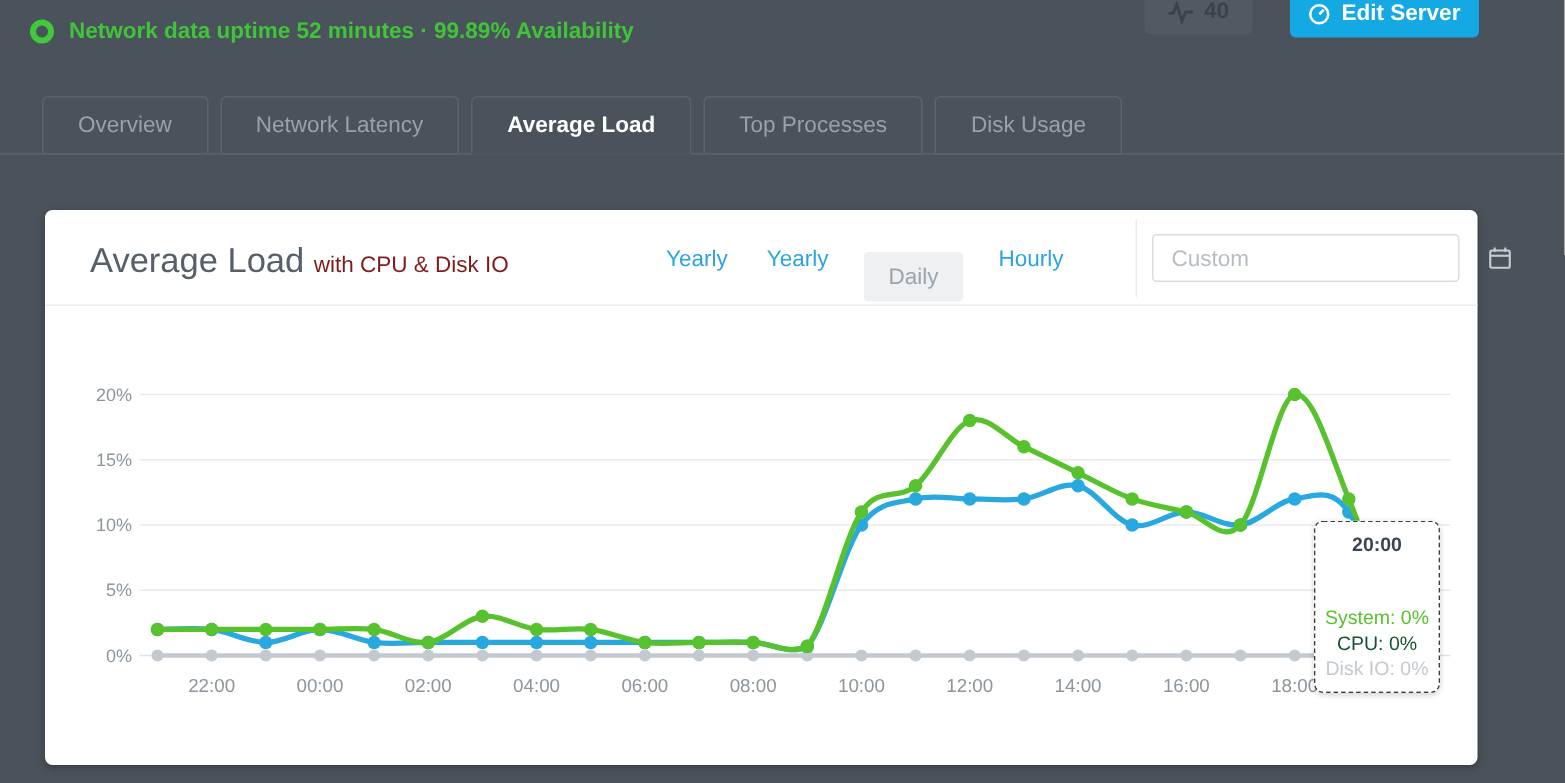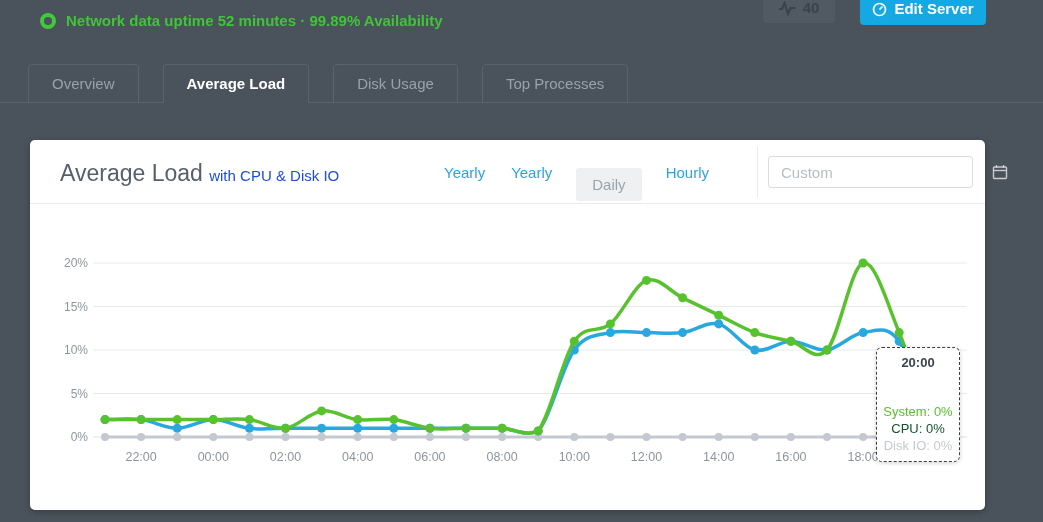--- a/index.html
+++ b/index.html
@@ -2,48 +2,48 @@
 <html><head>
 <meta charset="utf-8">
 <style>
   * { margin:0; padding:0; box-sizing:border-box; }
   html,body { width:1043px; height:522px; overflow:hidden; }
   body { font-family:"Liberation Sans", sans-serif; background:#4a525b; position:relative; }
 
   
   .topbar { position:absolute; left:0; top:0; width:100%; height:46px; }
   .status { position:absolute; left:20px; top:12px; display:flex; align-items:center; gap:10px;
-            color:#41c33a; font-size:15px; font-weight:bold;margin-left:20px; }
+            color:#41c33a; font-size:15px; font-weight:bold; }
   .ring { width:16px; height:16px; border:4px solid #3fc93b; border-radius:50%; background:transparent; }
   .next-update { position:absolute; left:398px; top:9px; display:flex; align-items:center; gap:9px;
                  color:#99a2ab; font-size:15px; }
   .count-box { background:#363d45; color:#eef1f3; font-weight:bold; padding:4px 10px; border-radius:2px; }
   .score-btn { position:absolute; left:763px; top:-13px; width:72px; height:36px; background:#515962;
                border:none; border-radius:4px; display:flex; align-items:flex-end; justify-content:center;
                gap:7px; padding-bottom:7px; color:#3a434c; font-size:15px; font-weight:bold; cursor:pointer; }
   .edit-btn { position:absolute; left:860px; top:-13px; width:126px; height:38px; background:#14a9e3;
               border:none; border-radius:4px; display:flex; align-items:flex-end; justify-content:center;
               gap:7px; padding-bottom:8px; color:#fff; font-size:15px; font-weight:bold; cursor:pointer; }
 
   
   .tabbar { position:absolute; left:0; top:64px; width:100%; height:39px; }
   .tabbar::after { content:""; position:absolute; left:0; right:0; bottom:0; height:1px; background:#5a626b; }
-  .tabs { position:absolute; left:28px; top:0; display:flex; gap:24px; height:100%; }
+  .tabs { position:absolute; left:28px; top:0; display:flex; gap:8px; height:100%; }
   .tab { background:transparent; border:1px solid #5a626b; border-radius:4px 4px 0 0; color:#98a2ab;
          font-size:15px; padding:0 23px; height:39px; cursor:pointer; position:relative; z-index:1;
          font-family:"Liberation Sans", sans-serif; }
   .tab.active { color:#ffffff; font-weight:bold; background:#4a525b; border-bottom-color:#4a525b; }
 
   
   .card { position:absolute; left:30px; top:140px; width:955px; height:370px; background:#ffffff;
           border-radius:5px; box-shadow:0 2px 6px rgba(0,0,0,0.25); }
   .card-header { position:relative; height:64px; border-bottom:1px solid #e9ebed; }
   .card-title { position:absolute; left:30px; top:20px; font-size:23px; font-weight:normal;
                 color:#56606b; white-space:nowrap; }
-  .card-title small { font-size:15px; color:#1d4ed8; }
+  .card-title small { font-size:15px; color:#7f1d1d; }
   .periods { position:absolute; left:412px; top:0; height:64px; display:flex; align-items:center; gap:22px; }
   .period { background:none; border:none; color:#2aa4de; font-size:15px; cursor:pointer;
             font-family:"Liberation Sans", sans-serif; padding:8px 2px; }
   .period.selected { background:#eef0f1; color:#9aa4ad; border-radius:3px; padding:8px 16px;margin-top:25px; }
   .vdiv { position:absolute; left:727px; top:6px; height:52px; width:1px; background:#e9ebed; }
   .custom-wrap { position:absolute; left:738px; top:16px; width:205px; height:32px;
                  border:1px solid #d9dde0; border-radius:3px; display:flex; align-items:center; }
   .custom-wrap input { flex:1; border:none; outline:none; font-size:15px; color:#701a75; padding:0 12px;
                        font-family:"Liberation Sans", sans-serif; background:transparent; }
   .custom-wrap input::placeholder { color:#b6bdc4; }
@@ -79,23 +79,24 @@
           <path d="M7.5 7.5 L10.5 4.5" stroke="#ffffff" stroke-width="1.7"></path>
         </svg>
     </span>
     <span>Edit Server</span>
   </button>
 </div>
 
 <nav class="tabbar">
   <div class="tabs" id="tabs">
       <button class="tab">Overview</button>
+      <button class="tab">Network Latency</button>
       <button class="tab active">Average Load</button>
+      <button class="tab">Top Processes</button>
       <button class="tab">Disk Usage</button>
-      <button class="tab">Top Processes</button>
     </div>
 </nav>
 
 <section class="card">
   <div class="card-header">
     <h1 class="card-title">
       <span>Average Load</span>
       <small>with CPU &amp; Disk IO</small>
     </h1>
     <div class="periods" id="periods">

